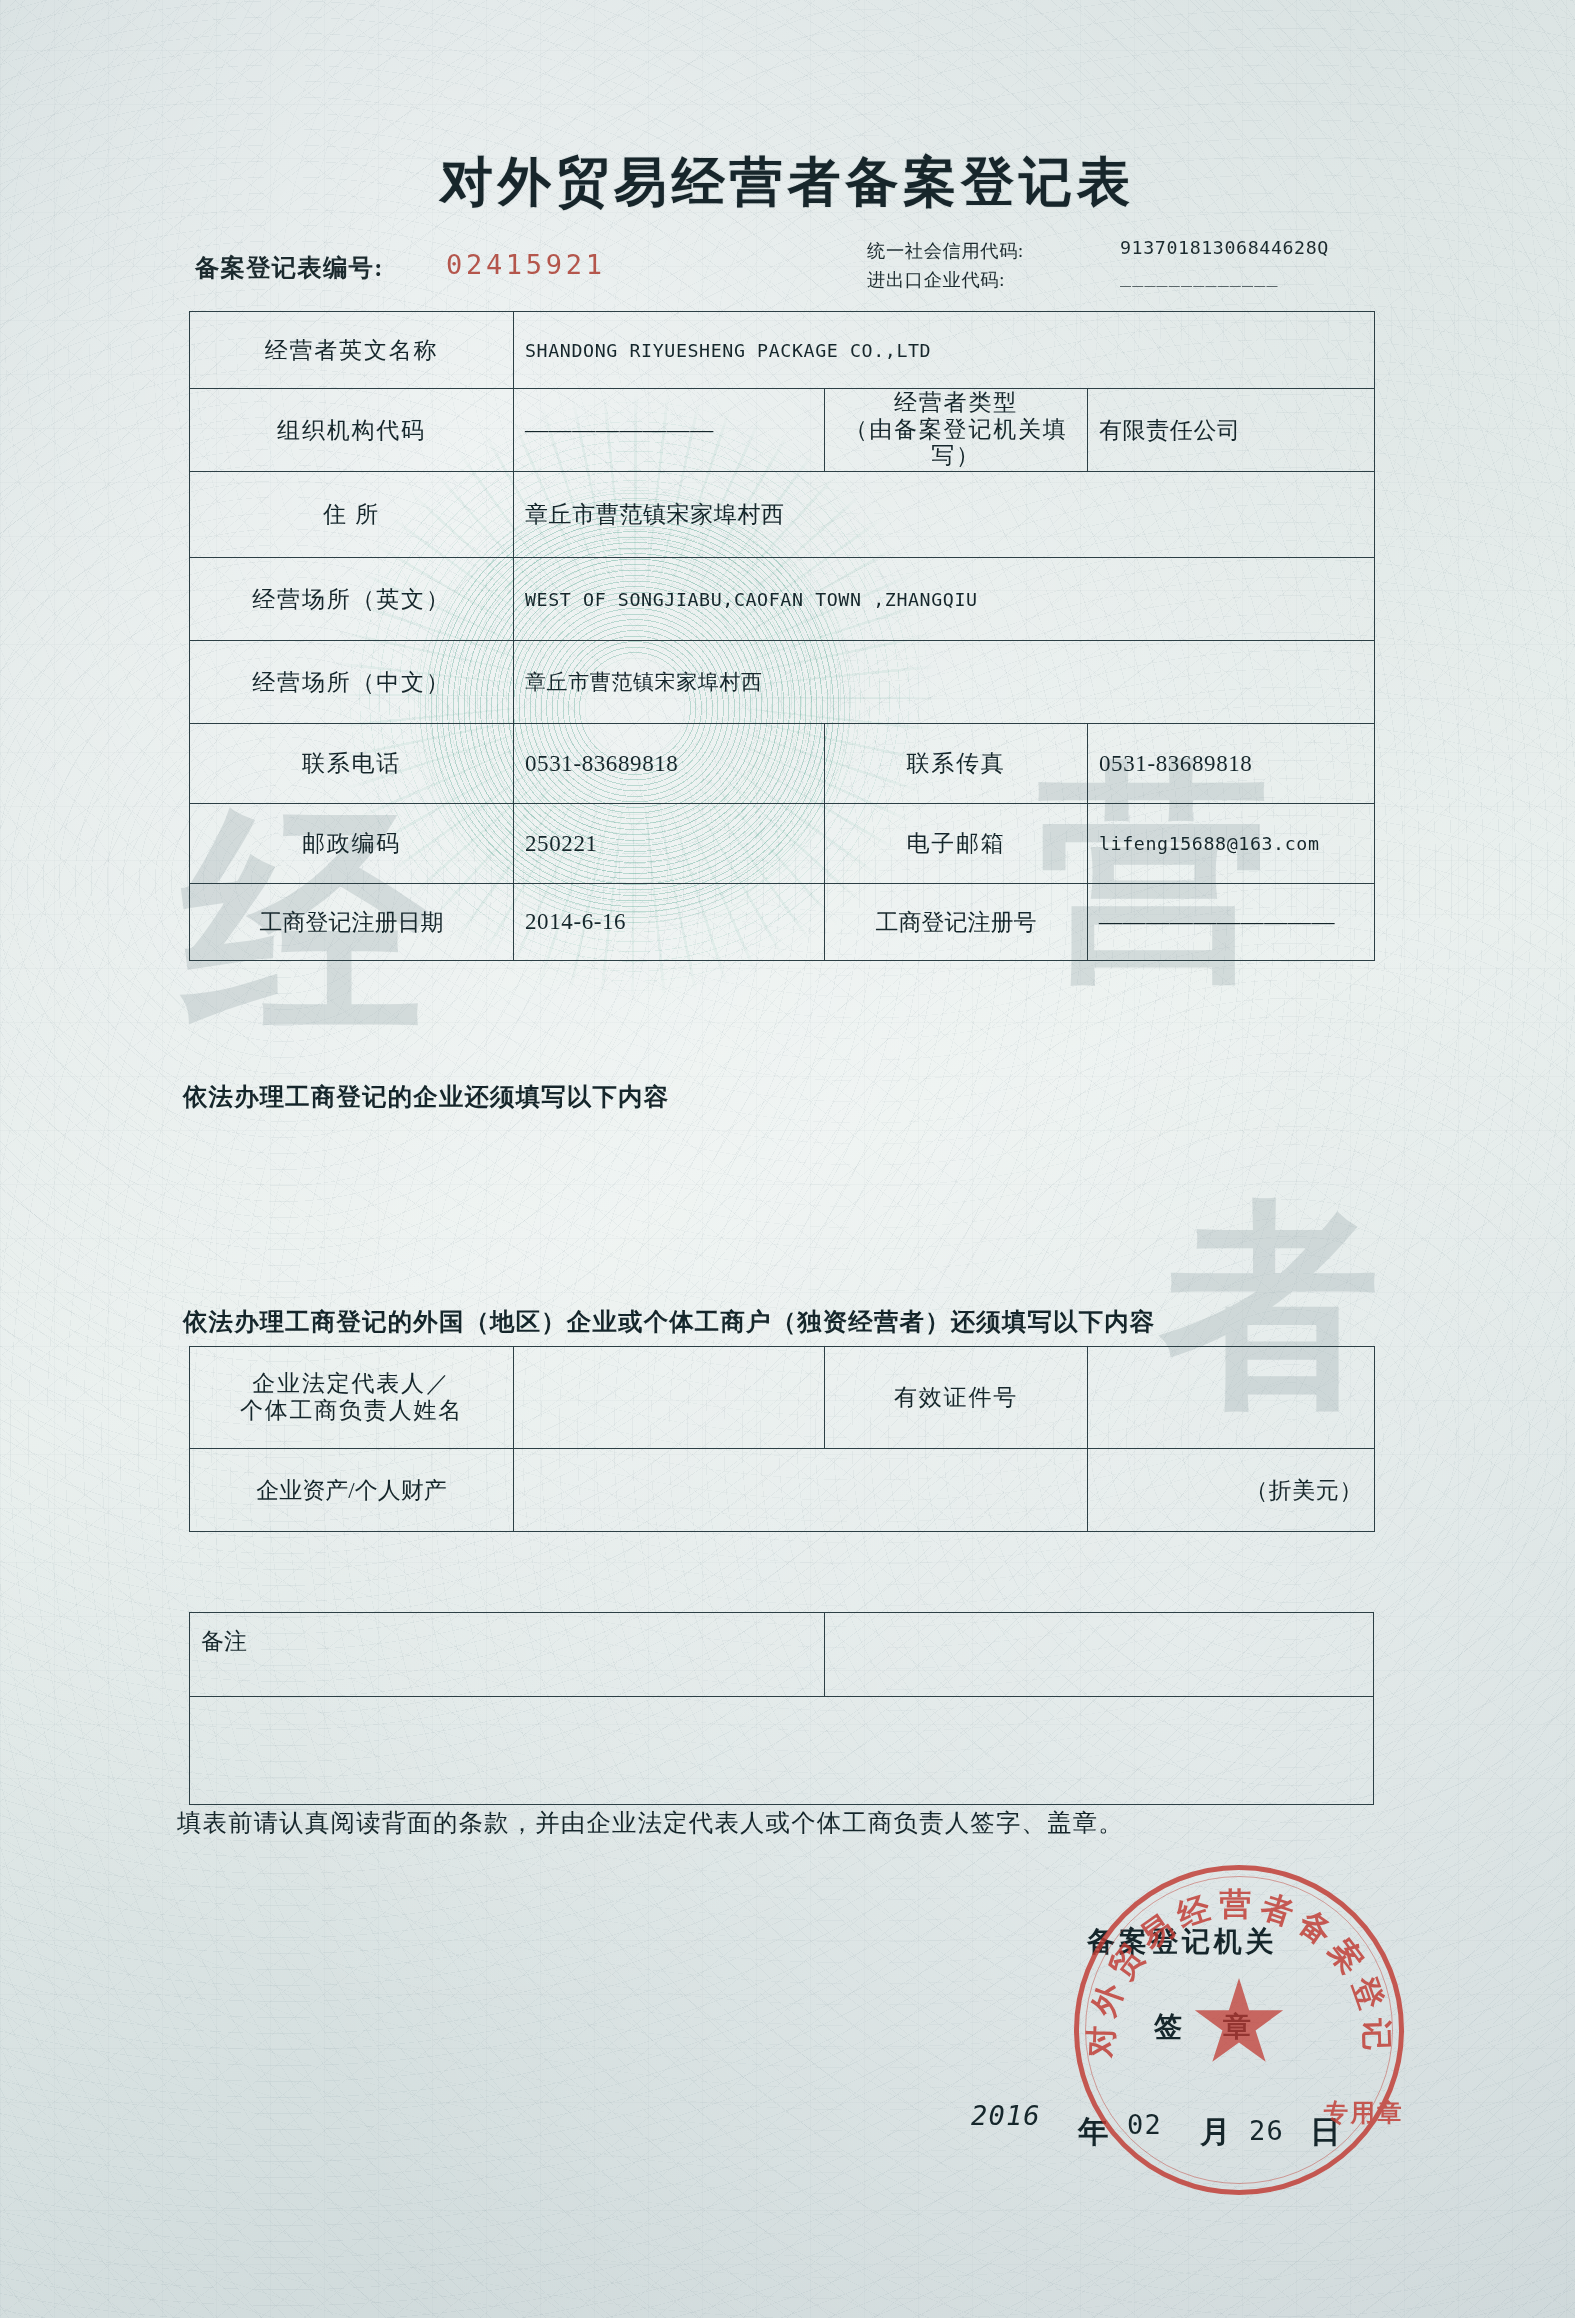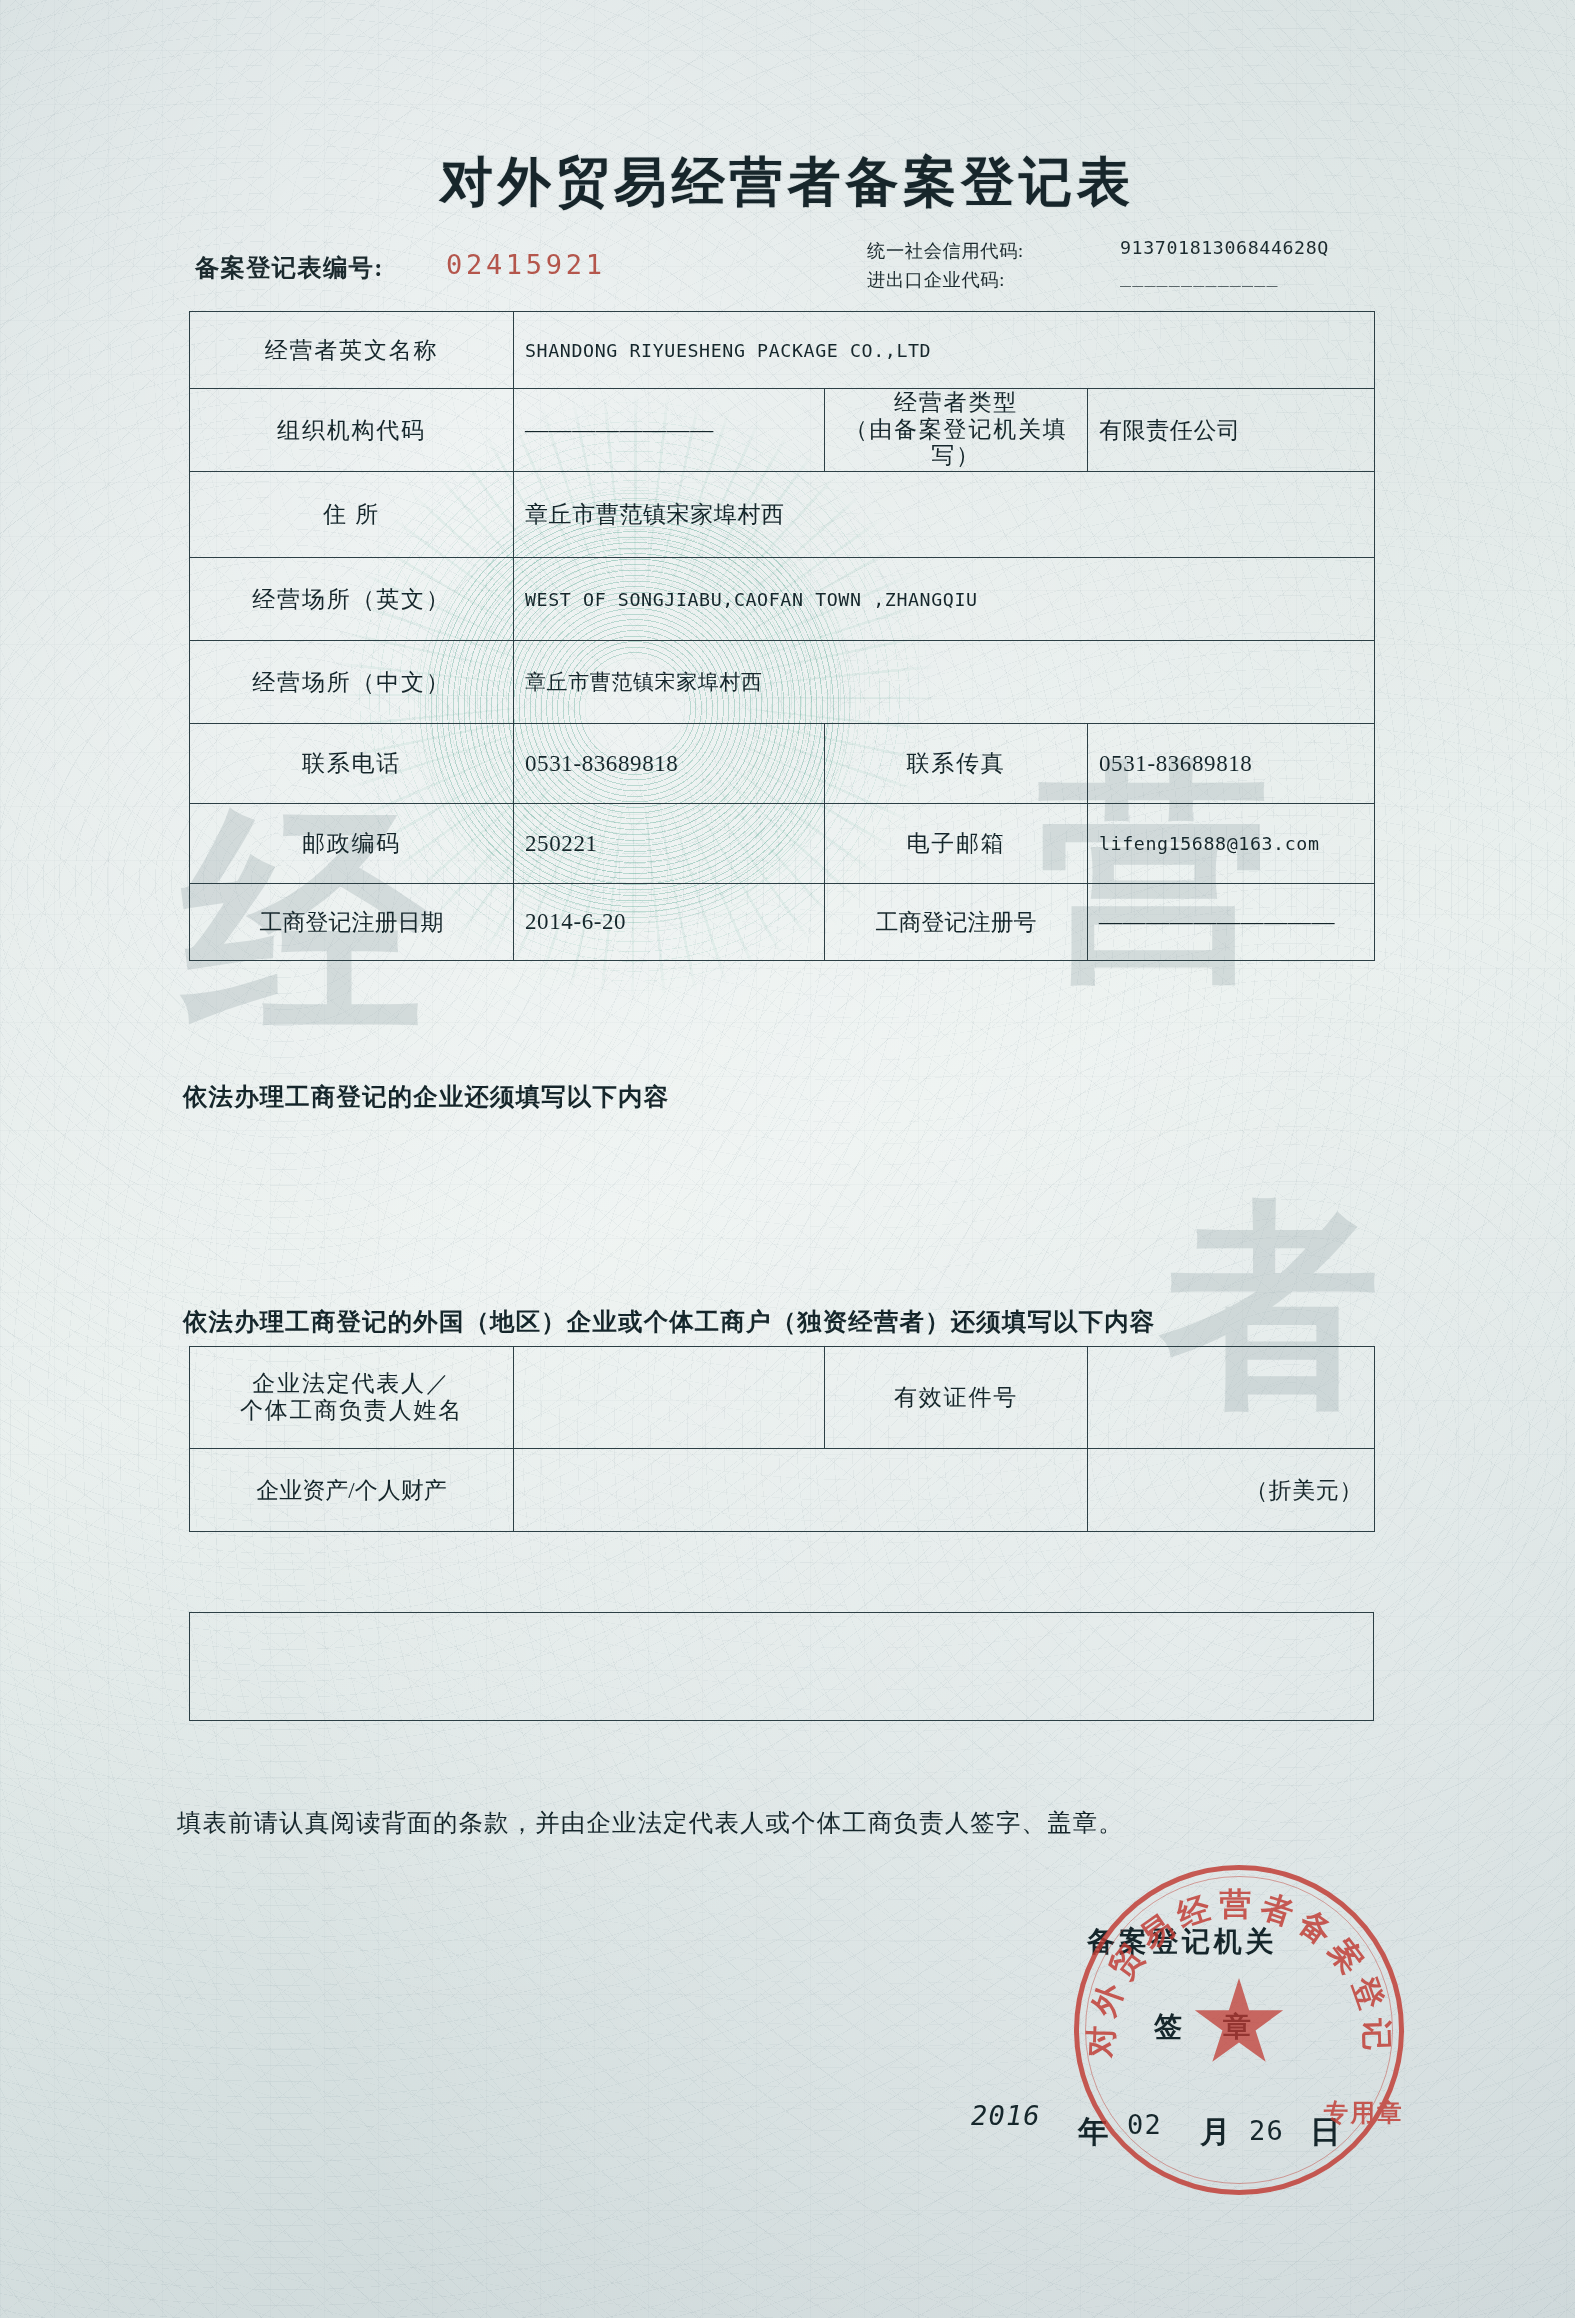--- a/index.html
+++ b/index.html
@@ -360,21 +360,21 @@
           <td class="val">0531-83689818</td>
         </tr>
         <tr>
           <td class="lbl" style="height:79px;">邮政编码</td>
           <td class="val">250221</td>
           <td class="lbl">电子邮箱</td>
           <td class="val small">lifeng15688@163.com</td>
         </tr>
         <tr>
           <td class="lbl" style="height:76px; letter-spacing:0px;">工商登记注册日期</td>
-          <td class="val">2014-6-20</td>
+          <td class="val">2014-6-16</td>
           <td class="lbl" style="letter-spacing:0px;">工商登记注册号</td>
           <td class="val">——————————</td>
         </tr>
       </tbody>
     </table>
 
     <div class="section-note" style="left:183px; top:1081px;">依法办理工商登记的企业还须填写以下内容</div>
 
 
     <div class="section-note" style="left:183px; top:1306px;">依法办理工商登记的外国（地区）企业或个体工商户（独资经营者）还须填写以下内容</div>
@@ -403,20 +403,24 @@
         </tr>
       </tbody>
     </table>
 
     <table class="form" style="left:189px; top:1612px; width:1184px;">
       <colgroup>
         <col style="width:635px">
         <col style="width:549px">
       </colgroup>
       <tbody>
+        <tr>
+          <td style="height:70px; vertical-align:top; padding-top:13.4px;">备注</td>
+          <td></td>
+        </tr>
         <tr>
           <td colspan="2" style="height:107px;"></td>
         </tr>
       </tbody>
     </table>
 
     <div class="footer-note">填表前请认真阅读背面的条款，并由企业法定代表人或个体工商负责人签字、盖章。</div>
 
     <div class="agency-block">备案登记机关</div>
     <div class="sign-block">签  章</div>

